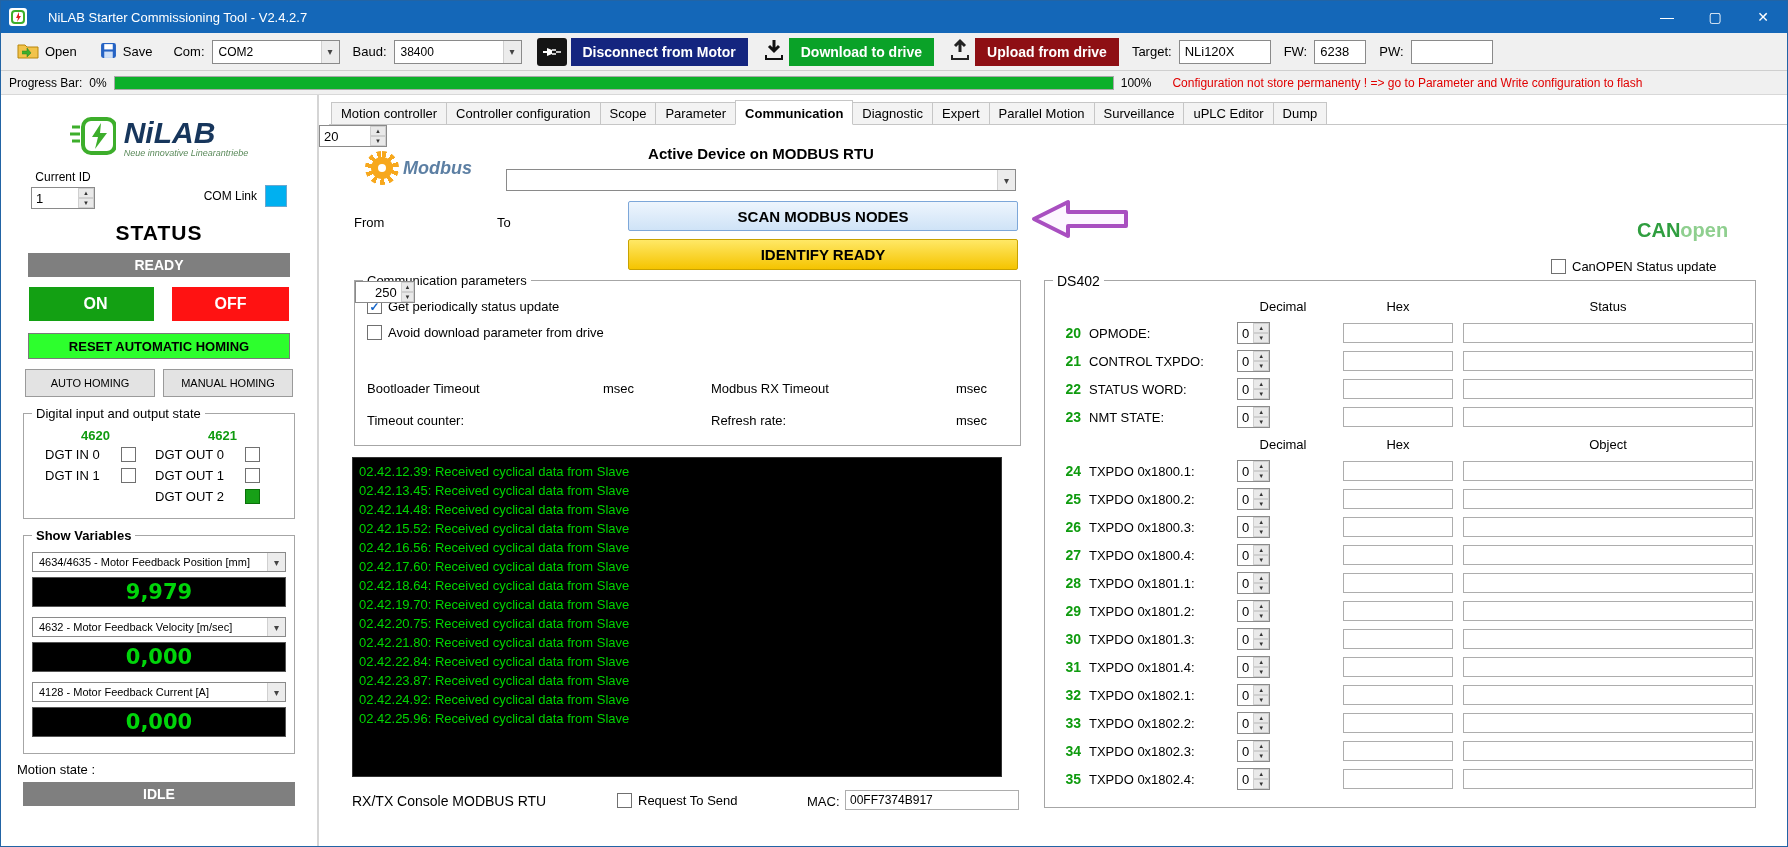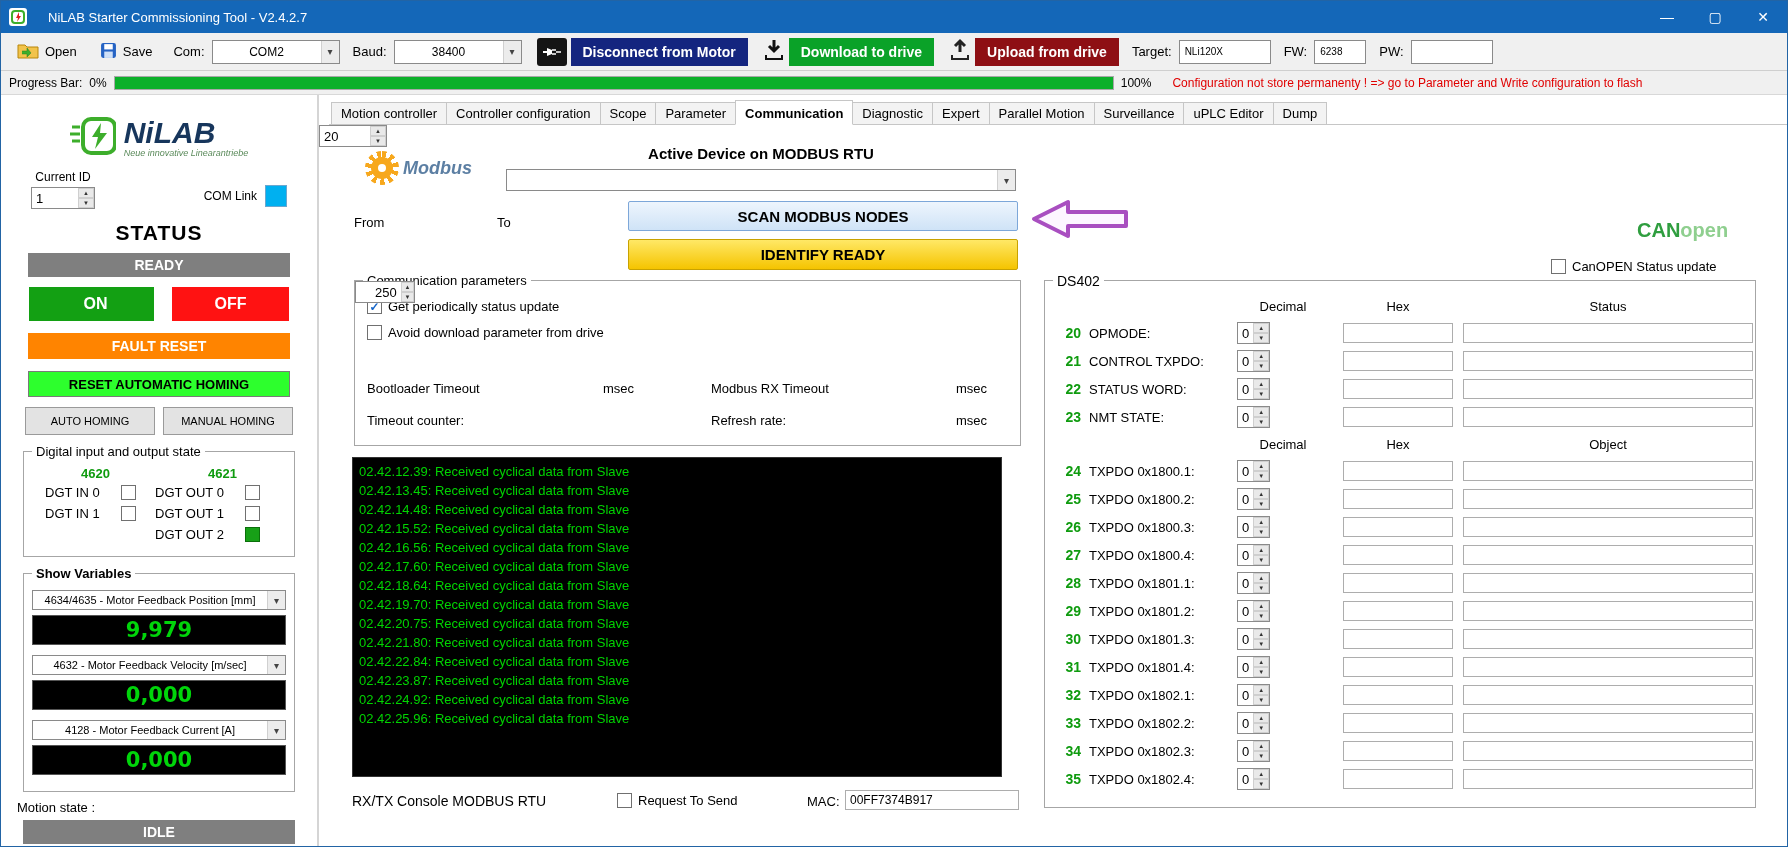--- a/index.html
+++ b/index.html
@@ -12,23 +12,23 @@
   .titlebar { height:32px; background:#1467b8; display:flex; align-items:center; color:#fff; padding-left:8px; gap:21px; }
   .titlebar .title { flex:1; font-size:13px; }
   .app-icon { width:18px; height:18px; background:#fff; border-radius:3px; display:flex; align-items:center; justify-content:center; }
   .win-btns { display:flex; height:100%; }
   .wbtn { width:48px; display:flex; align-items:center; justify-content:center; font-size:14px; cursor:default; }
 
   
   .toolbar { height:38px; background:#f0f0f0; border-bottom:1px solid #cfcfcf; display:flex; align-items:center; padding:0 8px; gap:7px; }
   .tb-btn { display:flex; align-items:center; gap:6px; padding:4px 8px; font-size:13px; }
   .tb-label { font-size:13px; margin-left:6px; }
-  .tb-input { height:24px; border:1px solid #8a8a8a; background:#fff; font-family:inherit; font-size:10px; padding:0 5px; }
+  .tb-input { height:24px; border:1px solid #8a8a8a; background:#fff; font-family:inherit; font-size:13px; padding:0 5px; }
   .combo { display:inline-flex; align-items:center; border:1px solid #8a8a8a; background:#fff; height:24px; }
-  .combo .cval { flex:1; padding:0 6px; font-size:12px; white-space:nowrap; overflow:hidden; text-align:center; }
+  .combo .cval { flex:1; padding:0 6px; font-size:12px; white-space:nowrap; overflow:hidden; text-align:left; }
   .combo .carrow { width:18px; text-align:center; font-size:10px; color:#444; border-left:1px solid #d0d0d0; background:#ececec; align-self:stretch; display:flex; align-items:center; justify-content:center; }
   .action-group { display:flex; align-items:center; gap:4px; margin-left:8px; }
   .act-btn { border:none; color:#fff; font-weight:bold; font-size:14px; padding:6px 12px; font-family:inherit; }
   .act-btn.navy { background:#14257f; }
   .act-btn.green { background:#0aa228; }
   .act-btn.darkred { background:#8e0f14; }
   .plug-box { width:30px; height:28px; background:#141414; border-radius:3px; display:flex; align-items:center; justify-content:center; }
 
   
   .progress-row { height:24px; background:#f0f0f0; border-bottom:1px solid #d8d8d8; display:flex; align-items:center; gap:7px; padding:0 8px; font-size:12px; }
@@ -257,21 +257,20 @@
         </div>
       </div>
 
       <div class="status-title">STATUS</div>
       <div class="bar-btn">READY</div>
 
       <div class="onoff-row">
         <div class="onoff on">ON</div>
         <div class="onoff off">OFF</div>
       </div>
-      <div class="fault">FAULT RESET</div>
       <div class="resethome">RESET AUTOMATIC HOMING</div>
       <div class="homing-row">
         <div class="homing-btn">AUTO HOMING</div>
         <div class="homing-btn">MANUAL HOMING</div>
       </div>
 
       <div class="sgroup">
         <span class="gtitle norm">Digital input and output state</span>
         <div class="dio-head">
           <span>4620</span>

